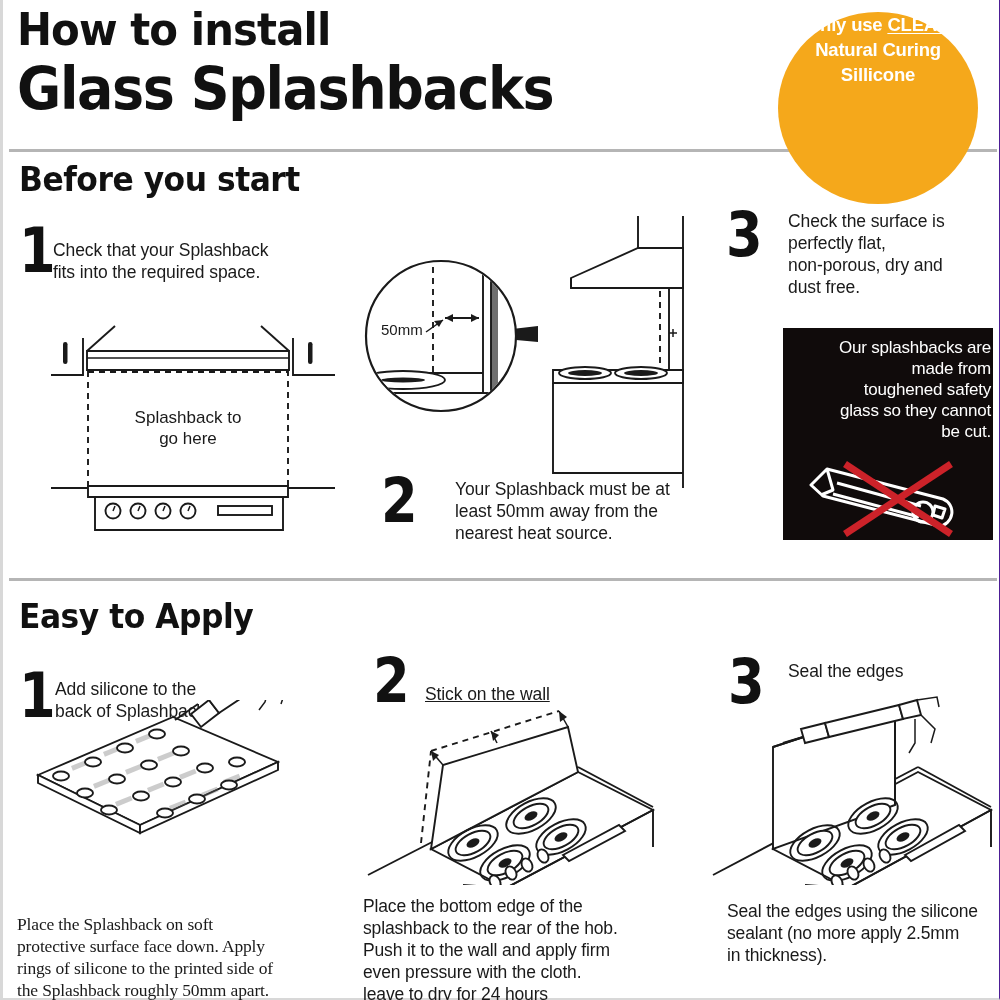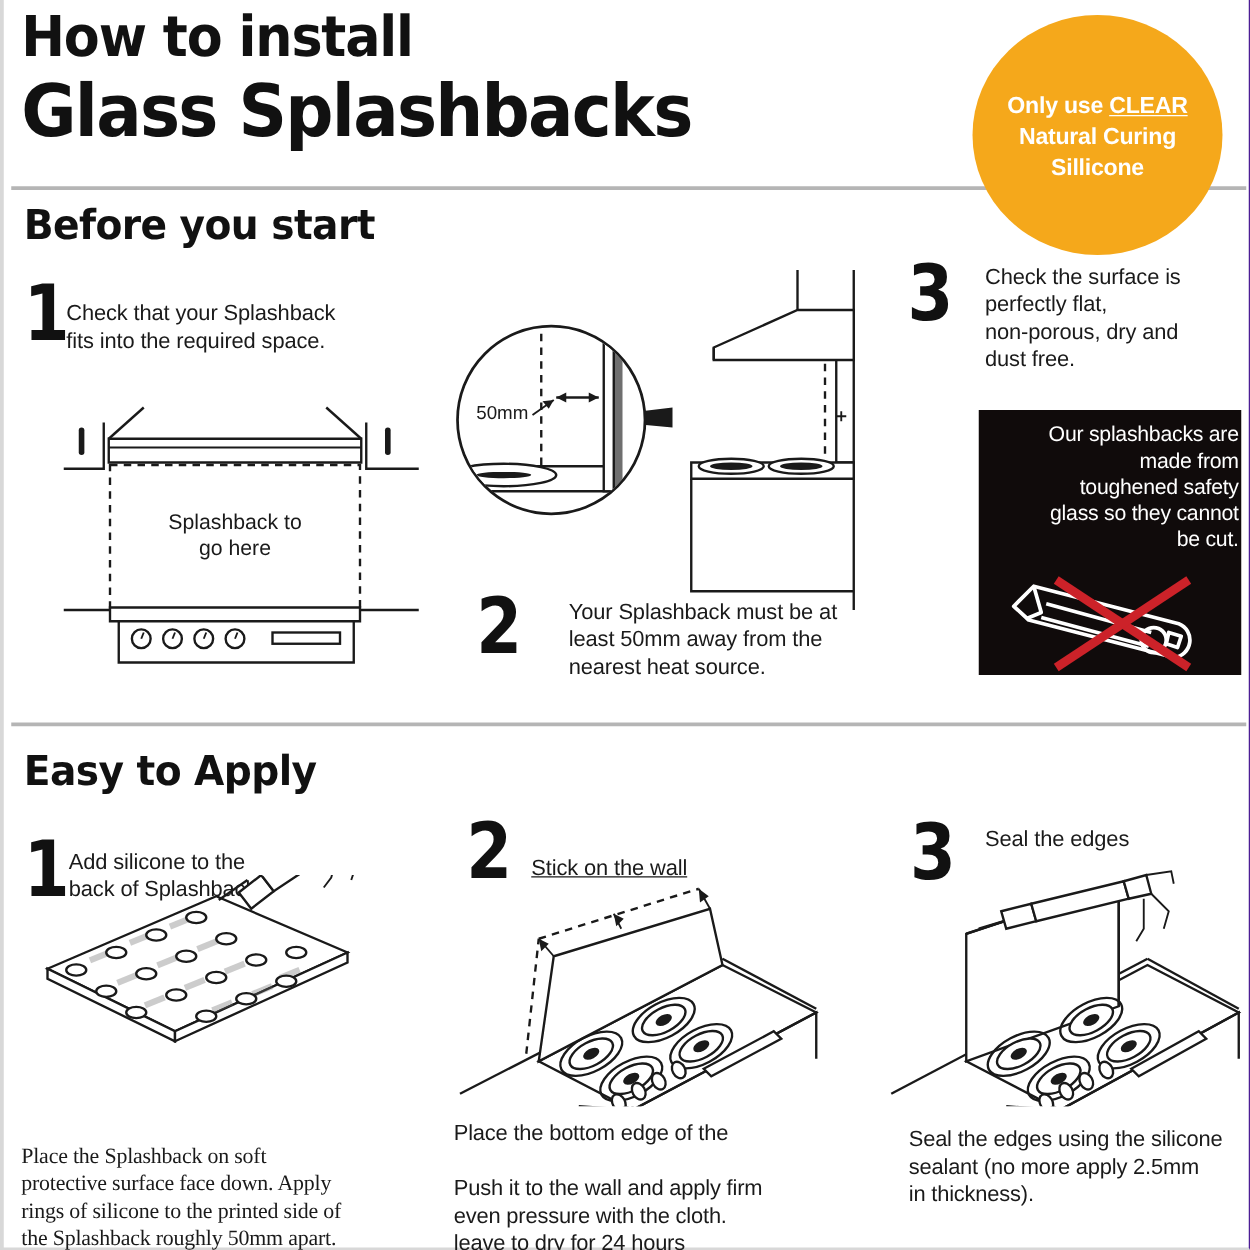--- a/index.html
+++ b/index.html
@@ -37,21 +37,21 @@
   }
   .hr-mid {
     position: absolute; left: 6px; top: 578px; width: 988px; height: 3px;
     background: #b5b5b5;
   }
 
   .badge {
     position: absolute; left: 775px; top: 12px;
     width: 200px; height: 192px; border-radius: 50%;
     background: #f5a81b;
-    display: flex; align-items: center; justify-content: center;
+    display: flex; justify-content: center;
     text-align: center; z-index: 5;
   }
   .badge-text {
     color: #fff; font-weight: bold; font-size: 18.5px; line-height: 25px;
     letter-spacing: -0.2px;
   }
   .badge-text u { text-decoration: underline; text-underline-offset: 2px; }
 
   
   .section-heading {
@@ -380,21 +380,21 @@
       <ellipse class="fillw" cx="148" cy="188" rx="5" ry="7" transform="rotate(-28 148 188)"></ellipse>
       <ellipse class="fillw" cx="164" cy="180" rx="5" ry="7" transform="rotate(-28 164 180)"></ellipse>
       <ellipse class="fillw" cx="180" cy="171" rx="5" ry="7" transform="rotate(-28 180 171)"></ellipse>
 
       <path class="fillw" d="M200 170 L256 140 L262 146 L206 176 Z"></path>
     </svg>
   </div>
 
   <div class="bodytext" style="left:360px; top:895px; width:340px;">
     <span>Place the bottom edge of the</span><br>
-    <br>
+    <span>splashback to the rear of the hob.</span><br>
     <span>Push it to the wall and apply firm</span><br>
     <span>even pressure with the cloth.</span><br>
     <span>leave to dry for 24 hours</span>
   </div>
 
   <div class="stepnum" style="left:725px; top:653px;">3</div>
   <div class="steptext" style="left:785px; top:660px; width:220px;">
     <span>Seal the edges</span>
   </div>
 

